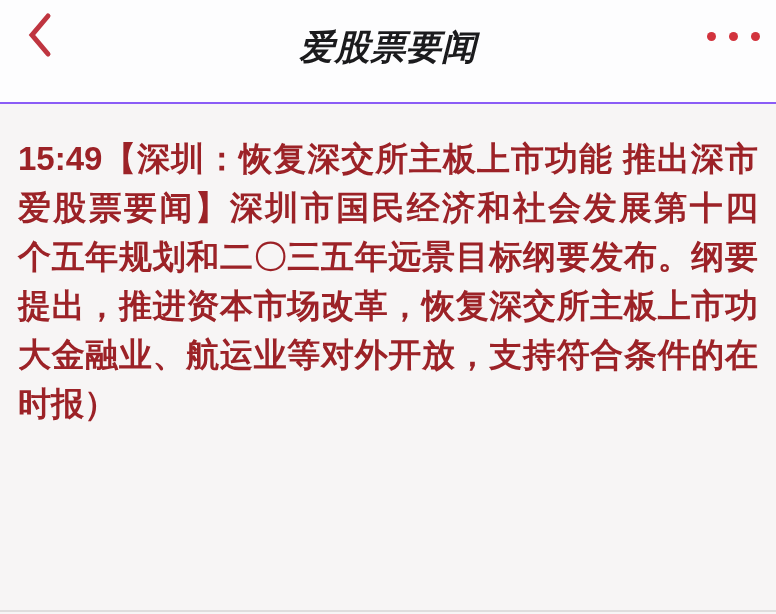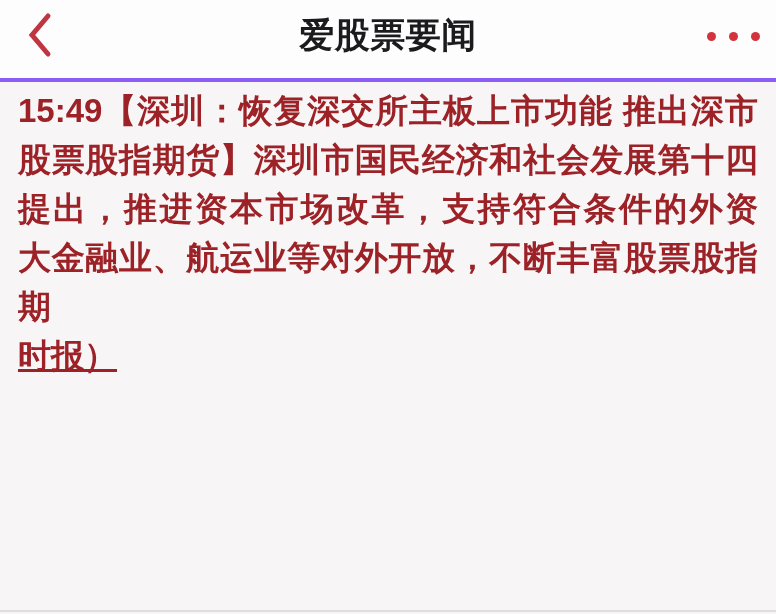--- a/index.html
+++ b/index.html
@@ -7,26 +7,27 @@
   body {
     background: #f7f5f5;
     font-family: "Liberation Sans", "DejaVu Sans", sans-serif;
     overflow: hidden;
     position: relative;
   }
 
   
   .header {
     position: relative;
-    height: 82px;
+    height: 104px;
     background: #fdfdfe;
-    border-bottom: 4px solid #8b5cf6;
+    border-bottom: 2px solid #8b5cf6;
     display: flex;
     align-items: center;
     justify-content: center;
+    font-style: italic;
   }
   .page-title {
     font-size: 35px;
     font-weight: 700;
     color: #1b1b1d;
     position: relative;
     top: -4px;
     letter-spacing: 0.5px;
   }
   .back-btn {
@@ -57,33 +58,32 @@
   }
   .dot {
     width: 9px;
     height: 9px;
     border-radius: 50%;
     background: #d2333d;
   }
 
   
   .article {
-    padding: 4px 18px 0 18px;
+    padding: 30px 18px 0 18px;
   }
   .line {
     font-size: 33px;
     font-weight: 700;
     color: #9c2227;
     line-height: 49px;
     text-align: justify;
     text-align-last: justify;
   }
   .line.last {
     text-align-last: left;
-    text-decoration: underline;
   }
 
   .bottom-hairline {
     position: absolute;
     bottom: 2px;
     left: 0;
     right: 0;
     height: 2px;
     background: #dfdddd;
   }
@@ -104,19 +104,20 @@
     <span style="display:flex;gap:13px;">
       <span class="dot"></span>
         <span class="dot"></span>
         <span class="dot"></span>
     </span>
   </button>
 </header>
 
 <main class="article">
   <div class="line">15:49【深圳：恢复深交所主板上市功能 推出深市</div>
-  <div class="line">股票股指期货】深圳市国民经济和社会发展第十四</div>
-  <div class="line">提出，推进资本市场改革，支持符合条件的外资</div>
-  <div class="line">大金融业、航运业等对外开放，不断丰富股票股指期</div>
+  <div class="line">爱股票要闻】深圳市国民经济和社会发展第十四</div>
+  <div class="line">个五年规划和二〇三五年远景目标纲要发布。纲要</div>
+  <div class="line">提出，推进资本市场改革，恢复深交所主板上市功</div>
+  <div class="line">大金融业、航运业等对外开放，支持符合条件的在</div>
   <div class="line last">时报）</div>
 </main>
 
 <div class="bottom-hairline"></div>
 
 </body></html>

